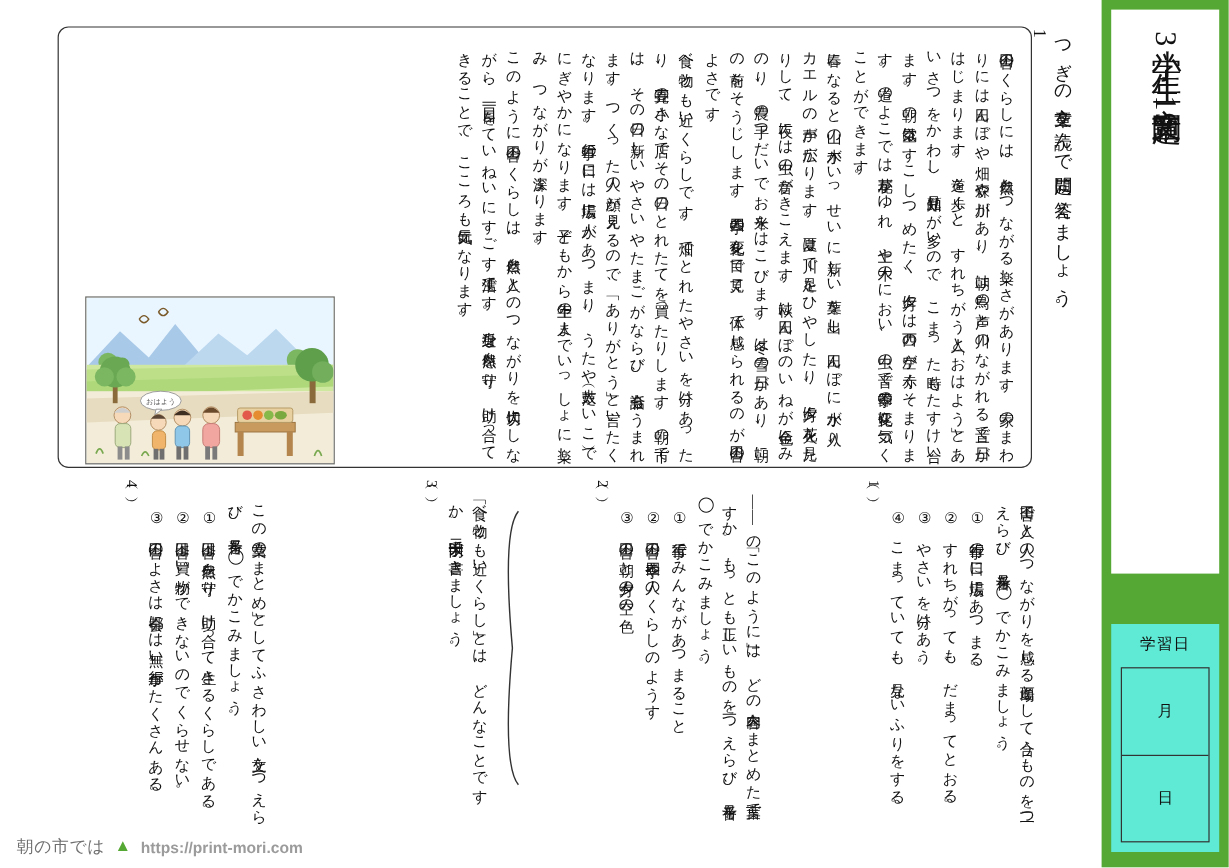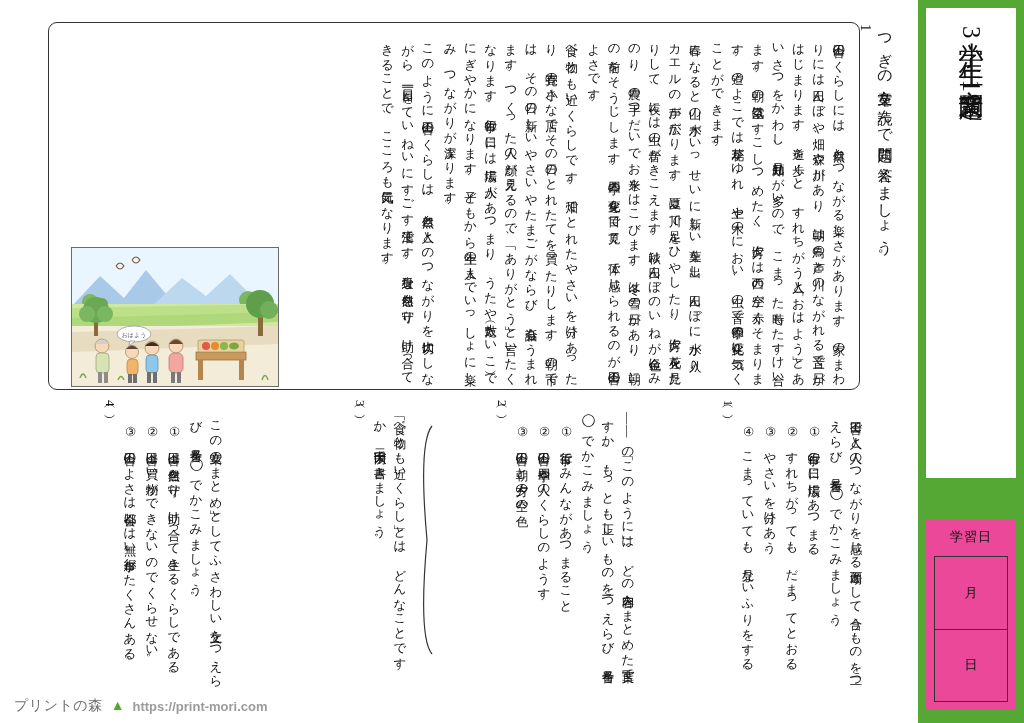--- a/index.html
+++ b/index.html
@@ -47,21 +47,21 @@
     color: #111;
     font-family: "Liberation Serif", "DejaVu Serif", serif;
     white-space: nowrap;
   }
   .studydate-box {
     position: absolute;
     right: 8px;
     top: 520px;
     width: 90px;
     height: 190px;
-    background: #ec4899;
+    background: #5eead4;
     box-sizing: border-box;
   }
   .studydate-label {
     height: 34px;
     display: flex;
     align-items: center;
     justify-content: center;
     font-size: 13px;
     letter-spacing: 1px;
     color: #111;
@@ -391,18 +391,18 @@
         <div class="qcol indent">この文章の「まとめ」としてふさわしい文を一つえらび、番号を◯でかこみましょう。</div>
         <div class="qcol choices">① 田舎は自然を守り、助け合って生きるくらしである。</div>
         <div class="qcol choices">② 田舎は買い物ができないのでくらせない。</div>
         <div class="qcol choices">③ 田舎のよさは都会には無い行事がたくさんある。</div>
       </div>
     </div>
 
   </div>
 
   <div class="footer">
-    <span class="footer-logo">プリントの森</span>
+    <span class="footer-logo">朝の市では</span>
     <span class="tree-glyph">▲</span>
     <span class="footer-url">https://print-mori.com</span>
   </div>
 
 </div>
 
 </body></html>

